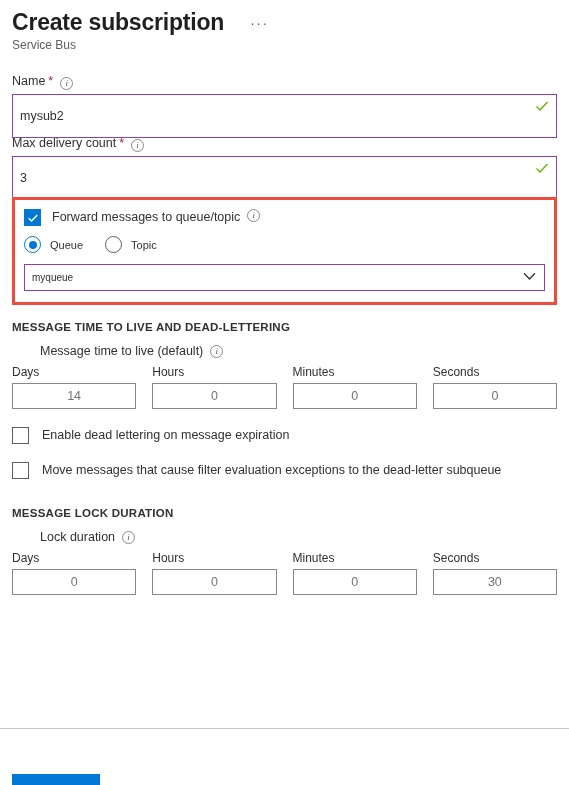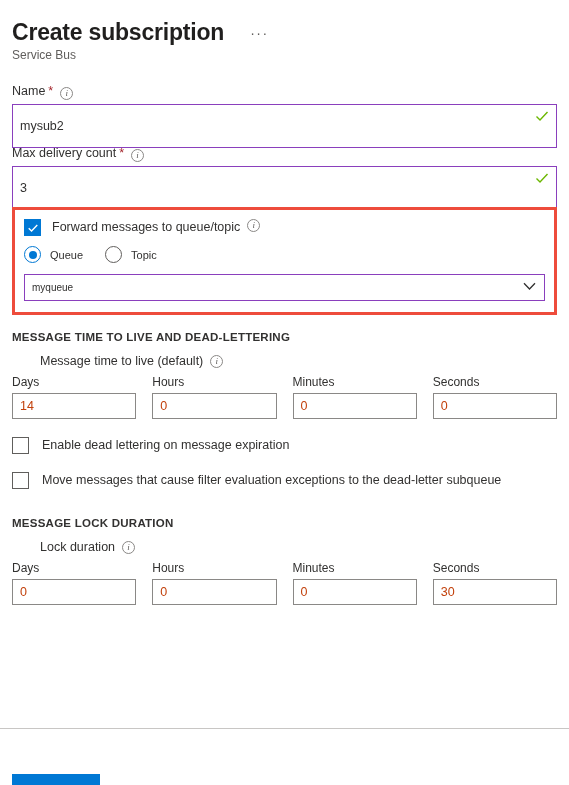--- a/index.html
+++ b/index.html
@@ -15,21 +15,21 @@
   }
   .page {
     position: relative;
     width: 569px;
     height: 785px;
     background: #ffffff;
   }
 
   
   .header {
-    padding: 18px 12px 0 12px;
+    padding: 8px 12px 0 12px;
   }
   .title-row {
     display: flex;
     align-items: flex-start;
   }
   .page-title {
     font-size: 23px;
     font-weight: 600;
     line-height: 28px;
     color: #201f1e;
@@ -236,23 +236,24 @@
     margin-bottom: 3px;
     display: block;
   }
   .duration-cell input {
     width: 100%;
     height: 26px;
     border: 1px solid #8a8886;
     background: #ffffff;
     font-size: 12.5px;
     font-family: "Liberation Sans", sans-serif;
-    color: #c2410c;
+    color: #737373;
     padding: 0 7px;
     outline: none;
+    text-align: center;
   }
   .plain-cb-row {
     display: flex;
     align-items: center;
     margin-top: 18px;
   }
   .plain-cb-row .cb-label { margin-left: 13px; }
 
   
   .divider {

